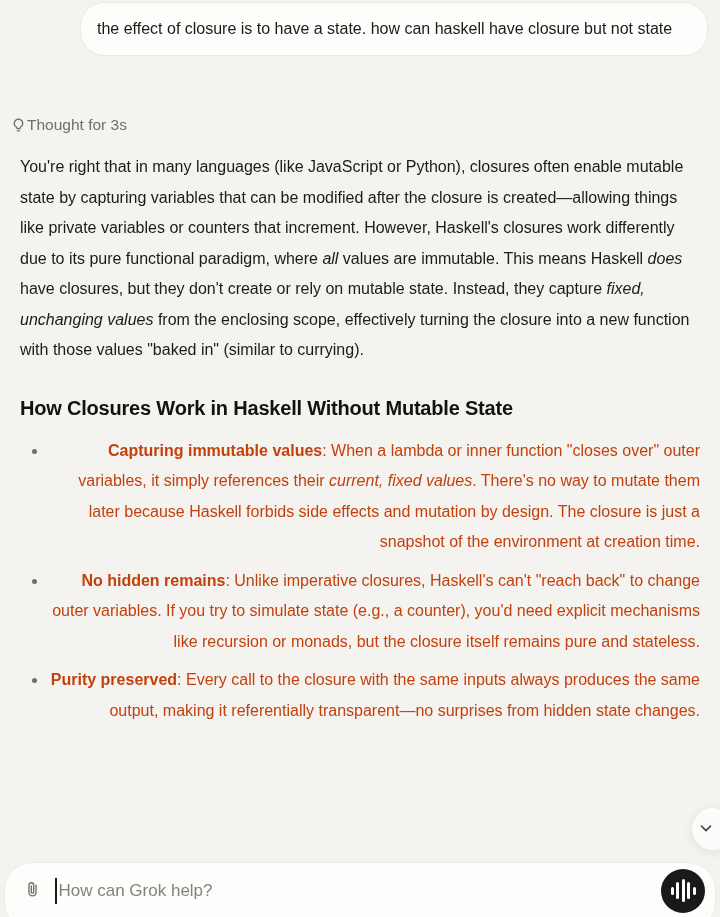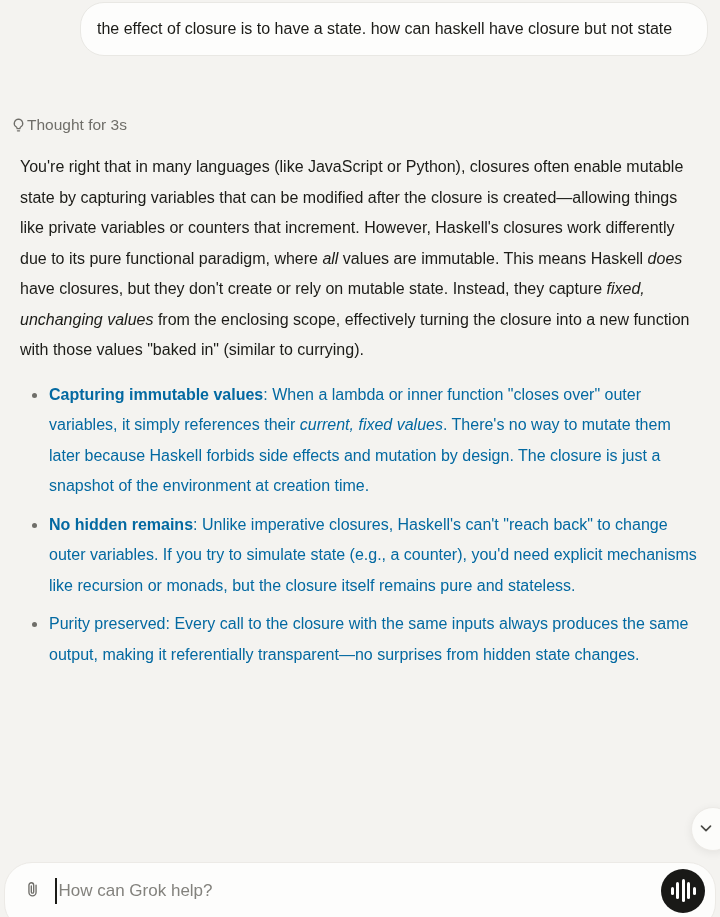--- a/index.html
+++ b/index.html
@@ -64,21 +64,22 @@
   .response ul {
     list-style: none;
     margin: 14px 0 0 0;
     padding-left: 29px;
   }
   .response li {
     position: relative;
     margin-bottom: 8px;
     font-size: 16px;
     line-height: 30.5px;
-    color: #0369a1;
+    color: #c2410c;
+    text-align: right;
   }
   .response li::before {
     content: "";
     position: absolute;
     left: -17px;
     top: 13px;
     width: 5px;
     height: 5px;
     border-radius: 50%;
     background: #6f6e69;
@@ -175,24 +176,25 @@
       <svg viewBox="0 0 24 24" fill="none" stroke-width="1.8" stroke-linecap="round" stroke-linejoin="round">
         <path d="M12 3a6 6 0 0 0-3.4 10.9c.8.6 1.4 1.5 1.4 2.4v.2h4v-.2c0-.9.6-1.8 1.4-2.4A6 6 0 0 0 12 3z"></path>
         <path d="M10.5 19.5h3"></path>
       </svg>
     </span>
     <span class="thought-label">Thought for 3s</span>
   </div>
 
   <div class="response">
     <p class="para"><span>You're right that in many languages (like JavaScript or Python), closures often enable mutable state by capturing variables that can be modified after the closure is created—allowing things like private variables or counters that increment. However, Haskell's closures work differently due to its pure functional paradigm, where </span><span style="font-style: italic;">all</span><span> values are immutable. This means Haskell </span><span style="font-style: italic;">does</span><span> have closures, but they don't create or rely on mutable state. Instead, they capture </span><span style="font-style: italic;">fixed, unchanging values</span><span> from the enclosing scope, effectively turning the closure into a new function with those values "baked in" (similar to currying).</span></p>
+    <h2>How Closures Work in Haskell Without Mutable State</h2>
     <ul>
       <li><span style="font-weight: 700;">Capturing immutable values</span><span>: When a lambda or inner function "closes over" outer variables, it simply references their </span><span style="font-style: italic;">current, fixed values</span><span>. There's no way to mutate them later because Haskell forbids side effects and mutation by design. The closure is just a snapshot of the environment at creation time.</span></li>
       <li><span style="font-weight: 700;">No hidden remains</span><span>: Unlike imperative closures, Haskell's can't "reach back" to change outer variables. If you try to simulate state (e.g., a counter), you'd need explicit mechanisms like recursion or monads, but the closure itself remains pure and stateless.</span></li>
-      <li><span style="font-weight: 400;">Purity preserved</span><span>: Every call to the closure with the same inputs always produces the same output, making it referentially transparent—no surprises from hidden state changes.</span></li>
+      <li><span style="font-weight: 700;">Purity preserved</span><span>: Every call to the closure with the same inputs always produces the same output, making it referentially transparent—no surprises from hidden state changes.</span></li>
     </ul>
   </div>
 
   <button class="scroll-btn">
     <span>
       <svg viewBox="0 0 24 24" fill="none" stroke-width="2.2" stroke-linecap="round" stroke-linejoin="round">
         <path d="M6 9.5l6 6 6-6"></path>
       </svg>
     </span>
   </button>

